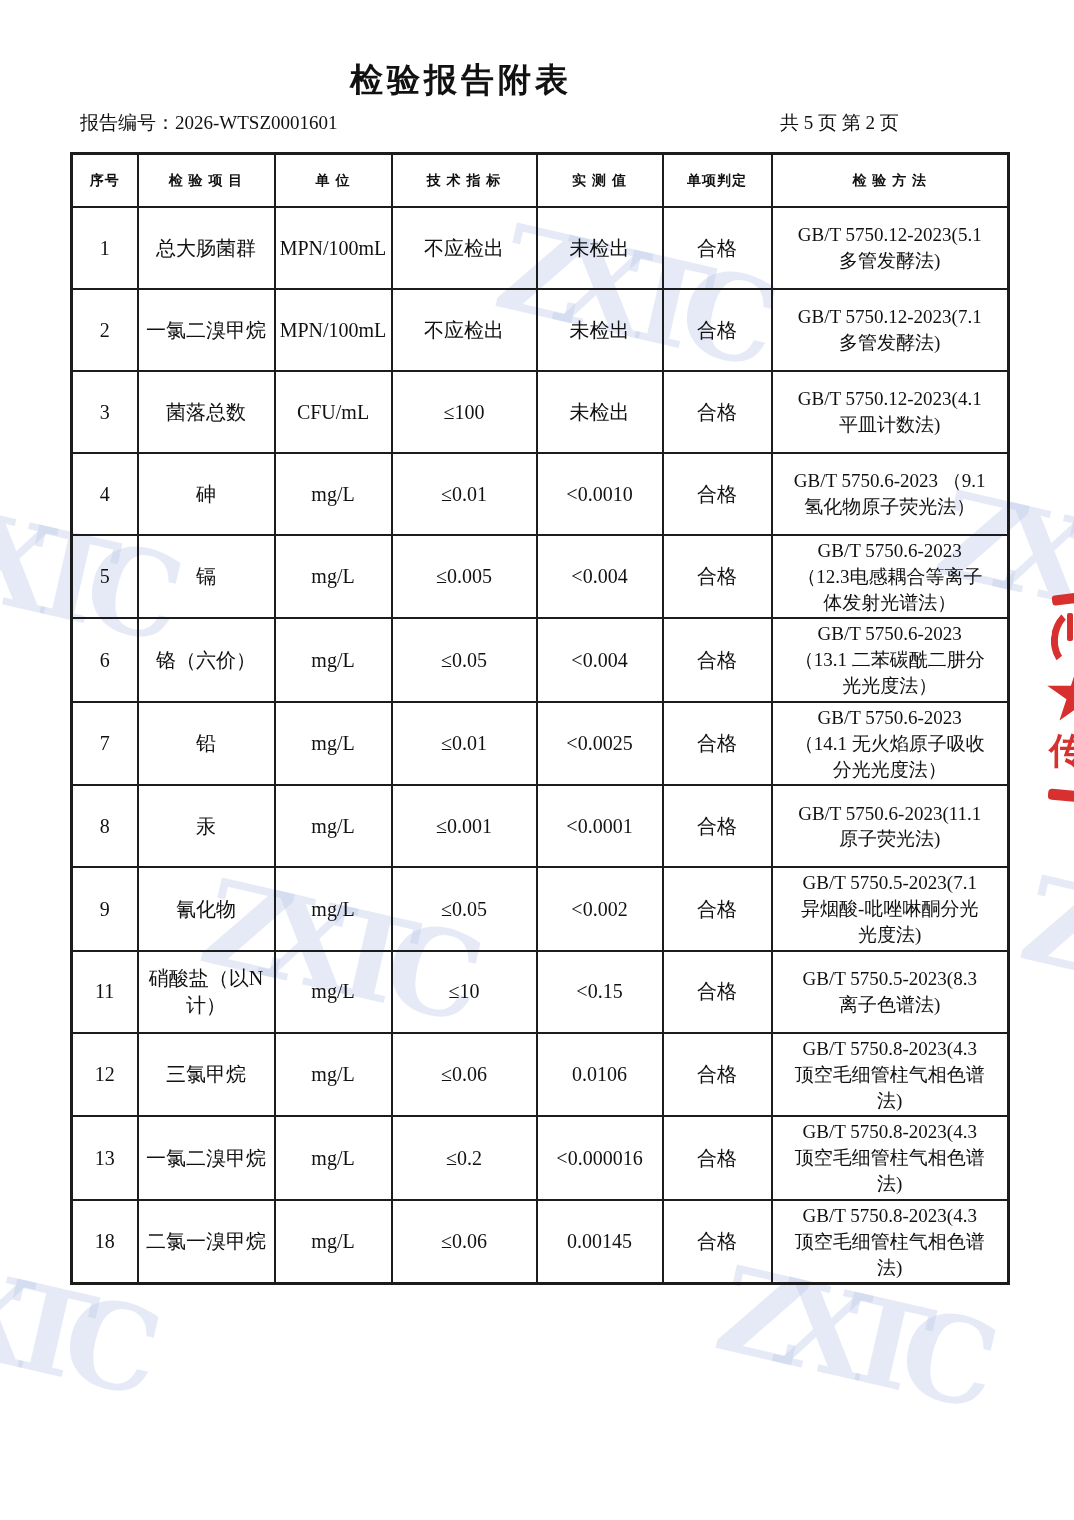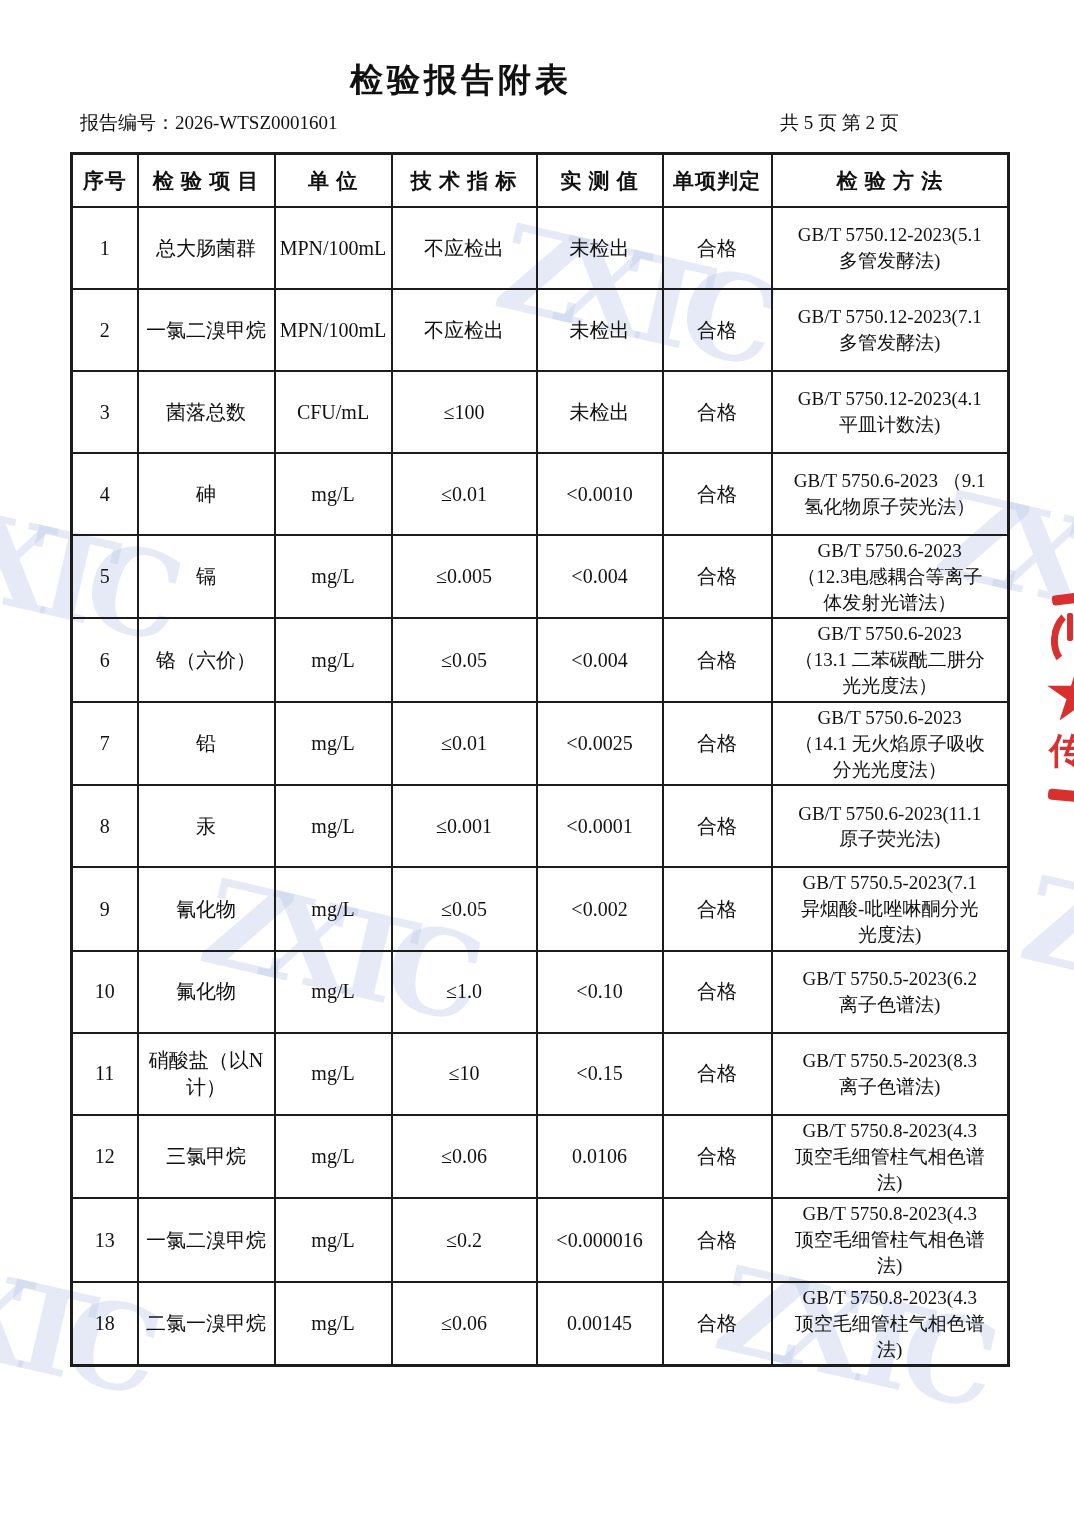--- a/index.html
+++ b/index.html
@@ -34,22 +34,22 @@
     border-collapse:collapse;table-layout:fixed;width:937px;
     background:transparent;
   }
   table.report th,table.report td{
     border:2px solid #1c1c1c;
     text-align:center;vertical-align:middle;
     padding:2px 4px;overflow:hidden;
   }
   table.report{border:3px solid #1c1c1c;}
   table.report th{
-    height:47px;font-size:21px;font-weight:bold;letter-spacing:1px;
-    font-family:Liberation Serif, serif;
+    height:47px;font-size:14px;font-weight:bold;letter-spacing:1px;
+    font-family:Liberation Sans, sans-serif;
   }
   table.report td{height:76px;font-size:20px;}
   table.report td.method{font-size:19px;line-height:1.36;white-space:pre-line;padding:2px 8px;}
 
   
   .seal{position:absolute;z-index:3;pointer-events:none;}
   .seal-stroke-top{
     position:absolute;left:1052px;top:594px;width:30px;height:10px;
     background:#d8302e;border-radius:3px;transform:rotate(-7deg);
   }
@@ -212,30 +212,20 @@
       <td>氰化物</td>
       <td>mg/L</td>
       <td>≤0.05</td>
       <td>&lt;0.002</td>
       <td>合格</td>
       <td class="method">GB/T 5750.5-2023(7.1
 异烟酸-吡唑啉酮分光
 光度法)</td>
     </tr>
 
-    <tr>
-      <td>10</td>
-      <td>氟化物</td>
-      <td>mg/L</td>
-      <td>≤1.0</td>
-      <td>&lt;0.10</td>
-      <td>合格</td>
-      <td class="method">GB/T 5750.5-2023(6.2
-离子色谱法)</td>
-    </tr>
 
     <tr>
       <td>11</td>
       <td>硝酸盐（以N计）</td>
       <td>mg/L</td>
       <td>≤10</td>
       <td>&lt;0.15</td>
       <td>合格</td>
       <td class="method">GB/T 5750.5-2023(8.3
 离子色谱法)</td>

